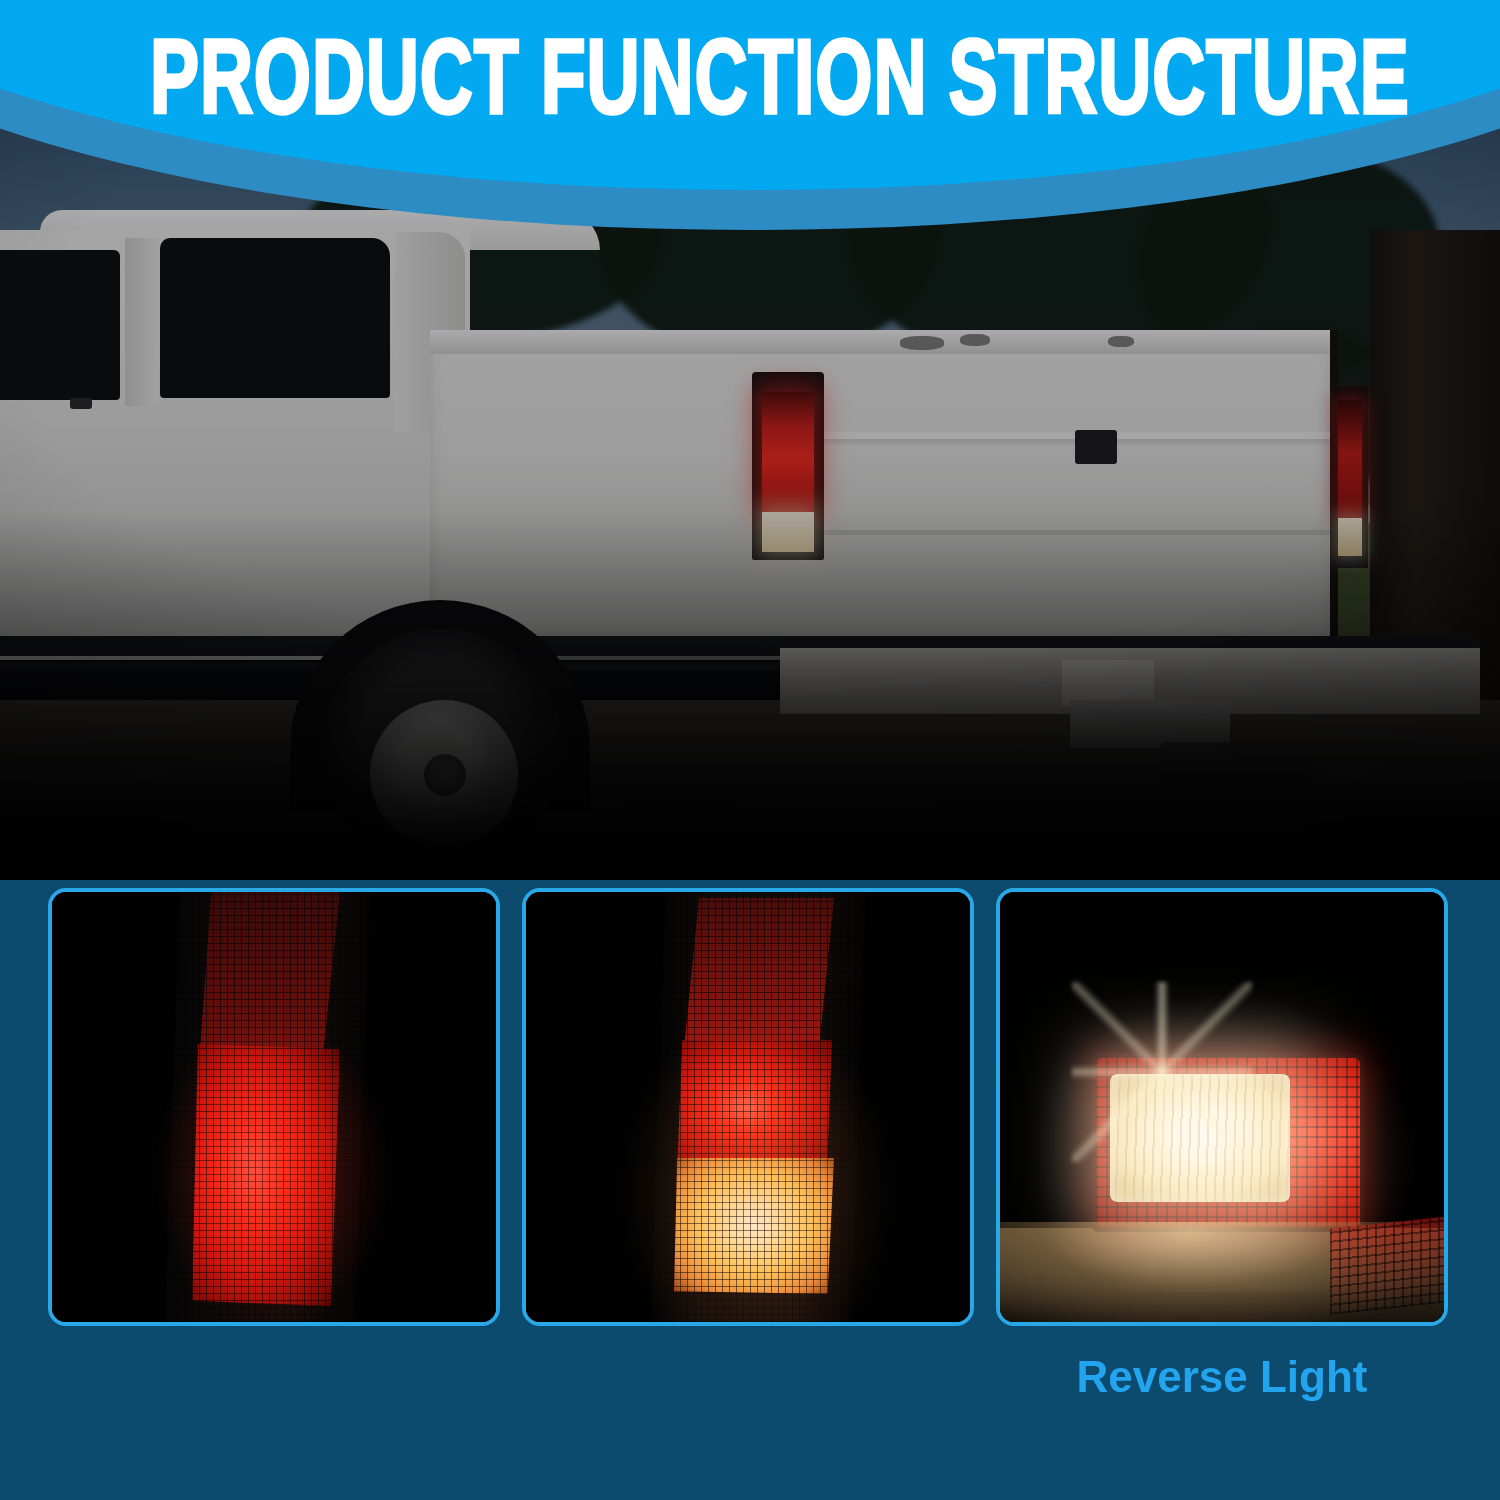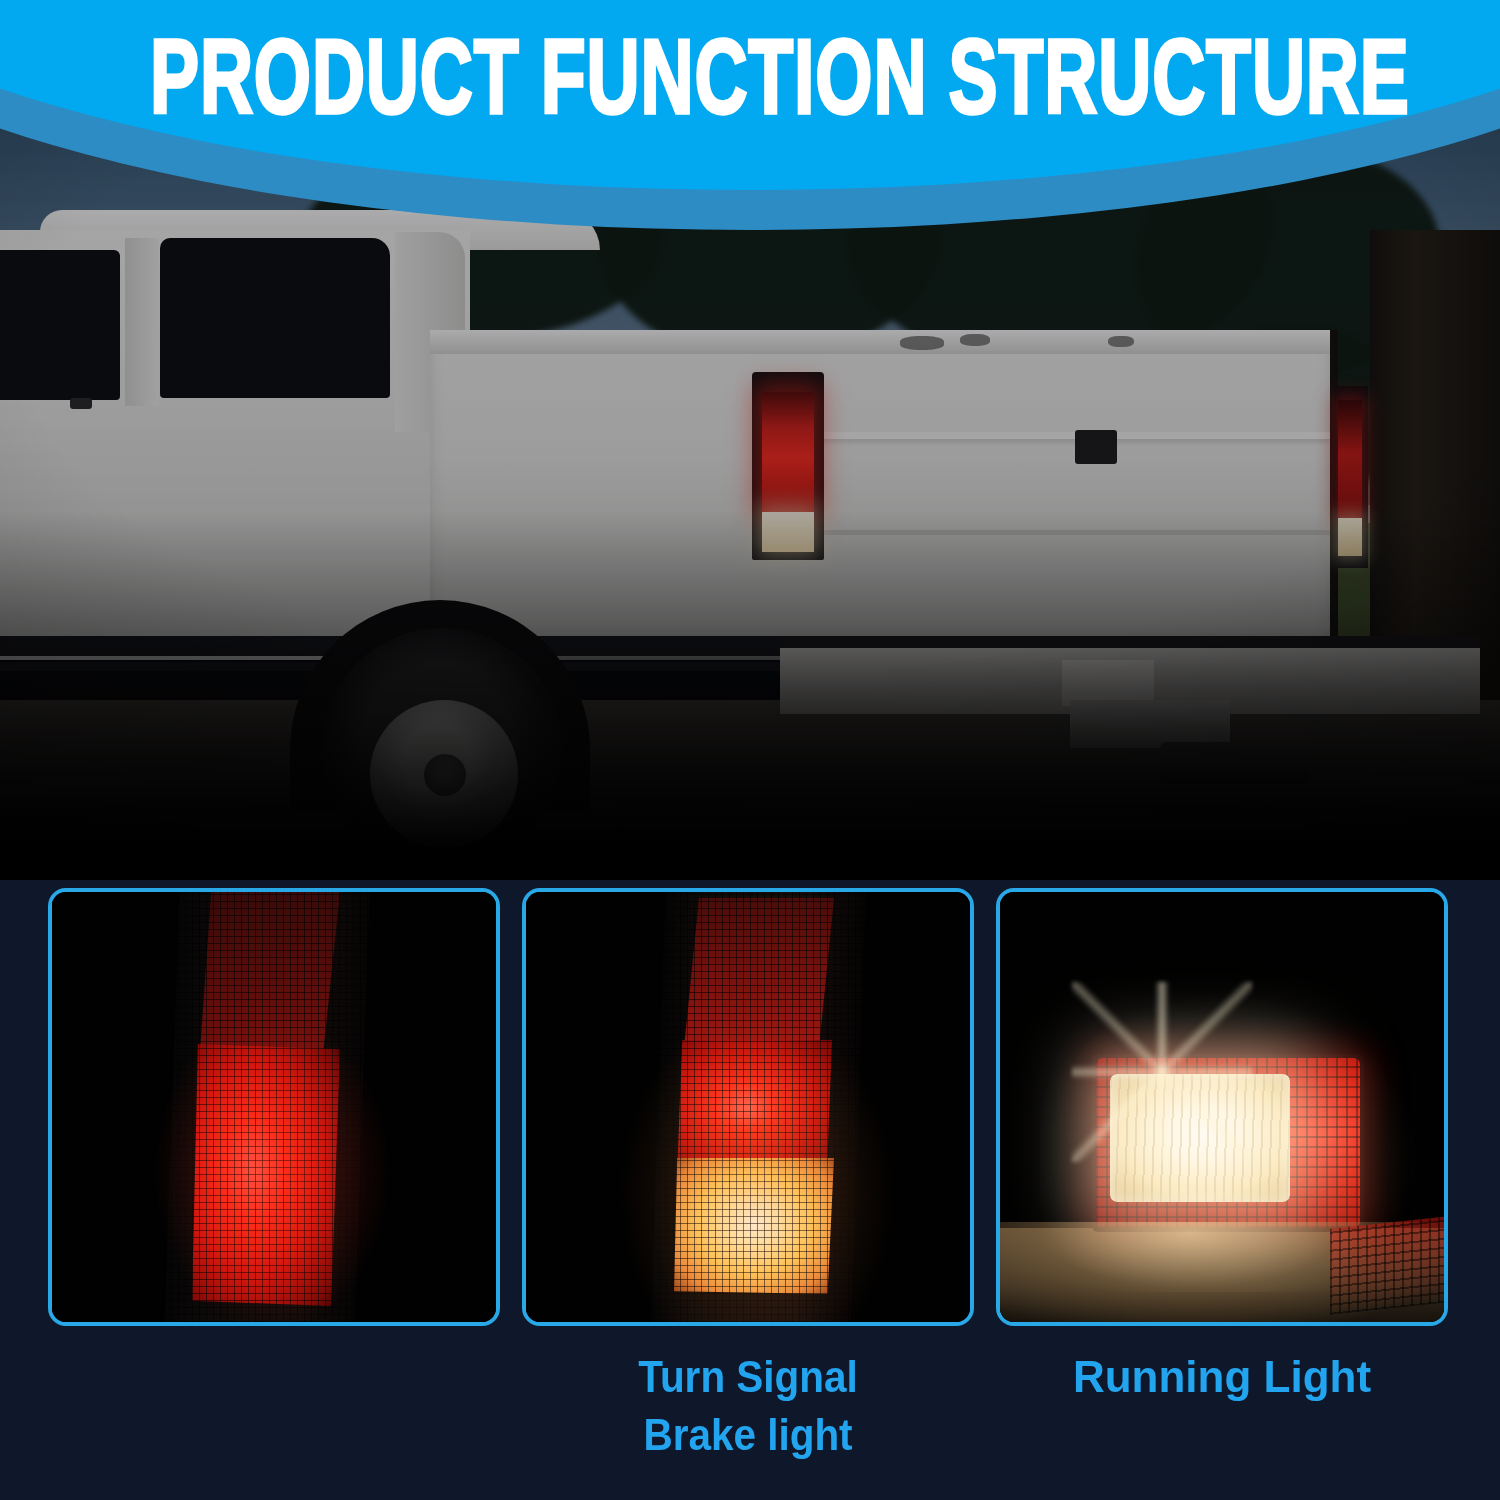--- a/index.html
+++ b/index.html
@@ -4,21 +4,21 @@
 <style>
   html, body {
     margin: 0;
     padding: 0;
     background: #000;
   }
   #page {
     position: relative;
     width: 1500px;
     height: 1500px;
-    background: #0f172a;
+    background: #0c4a6e;
     overflow: hidden;
     font-family: "Liberation Sans", sans-serif;
   }
   .header-title {
     position: absolute;
     left: 0; top: 24px;
     width: 1500px;
     text-align: center;
     color: #ffffff;
     font-family: "Liberation Sans", sans-serif;
@@ -553,24 +553,20 @@
         <div class="red-reflect"></div>
         <div class="glow"></div>
       </div>
     </div>
 
   </div>
 
   <div class="captions">
 
 
-    <div class="caption c2 cond">
-      <span class="cap-line">Turn Signal</span>
-      <span class="cap-line">Brake light</span>
+
+    <div class="caption c3">
+      <span class="cap-line">Reverse Light</span>
     </div>
 
-    <div class="caption c3">
-      <span class="cap-line">Running Light</span>
-    </div>
-
   </div>
 
 </div>
 
 </body></html>

